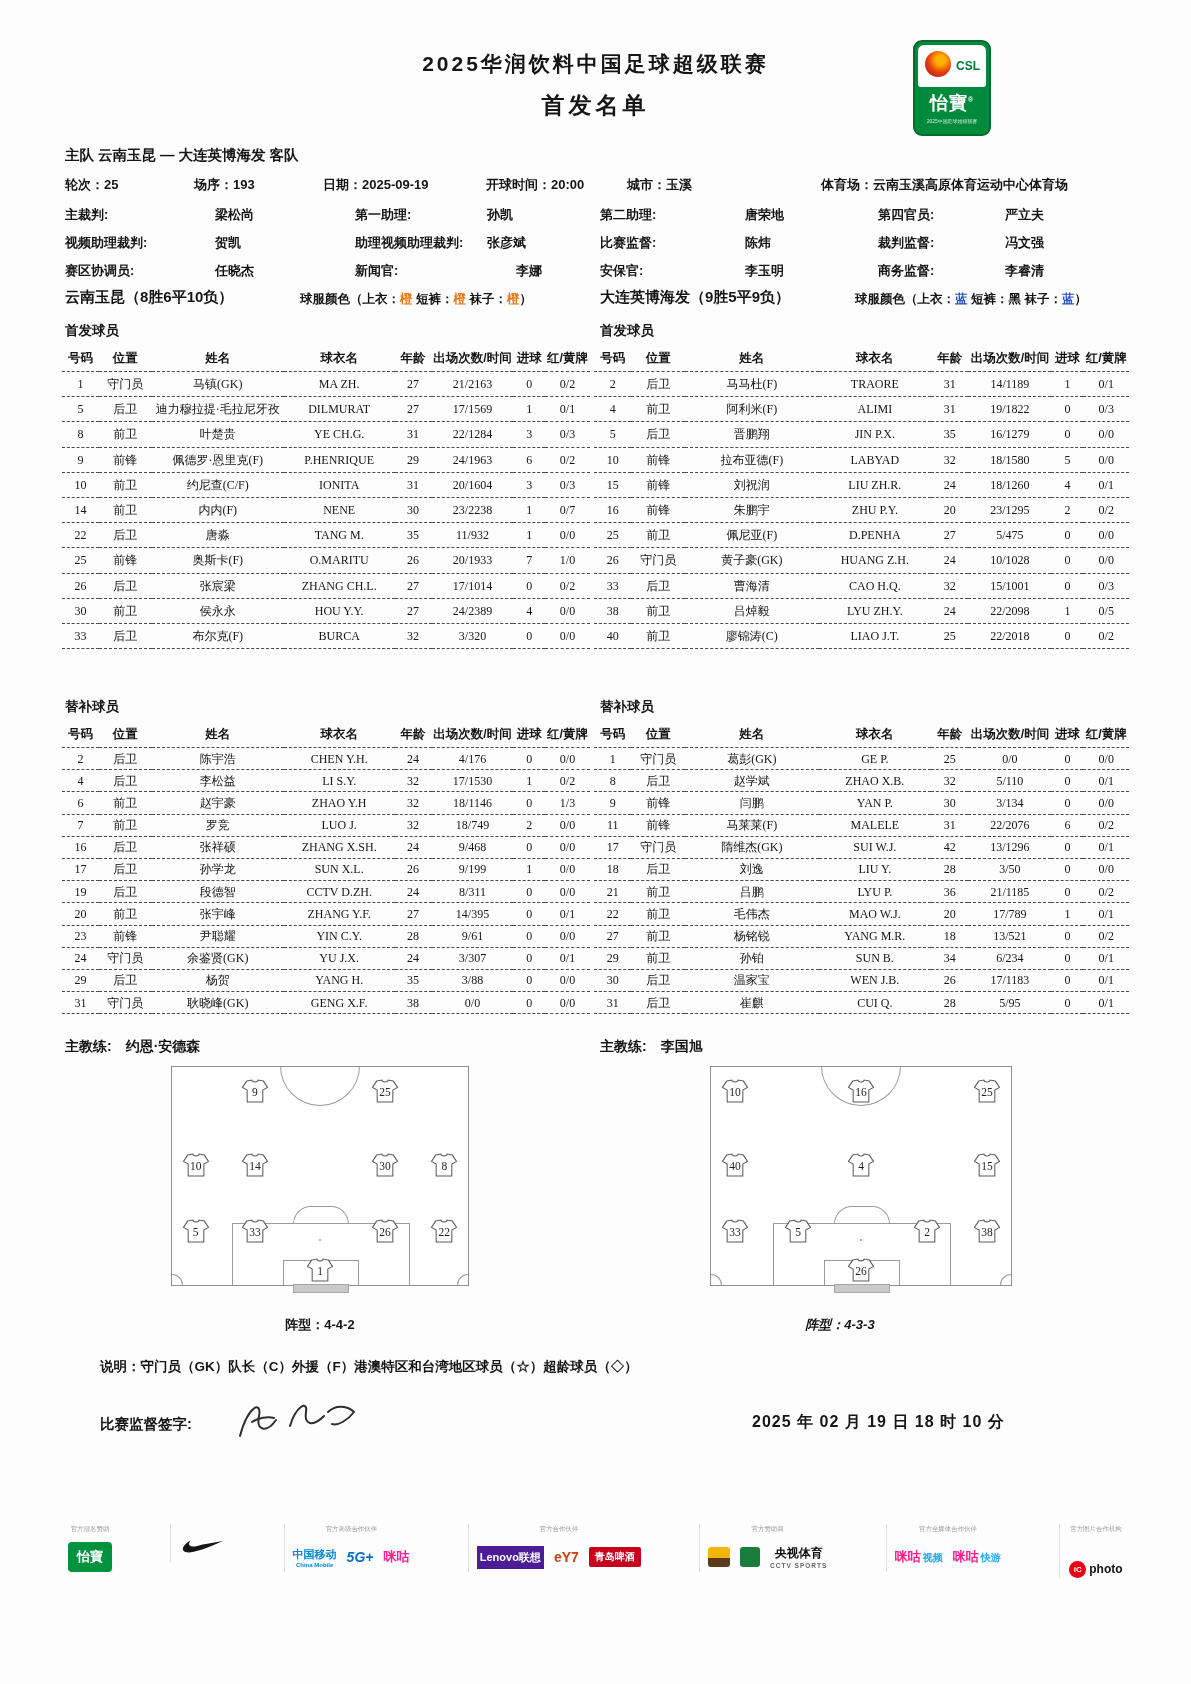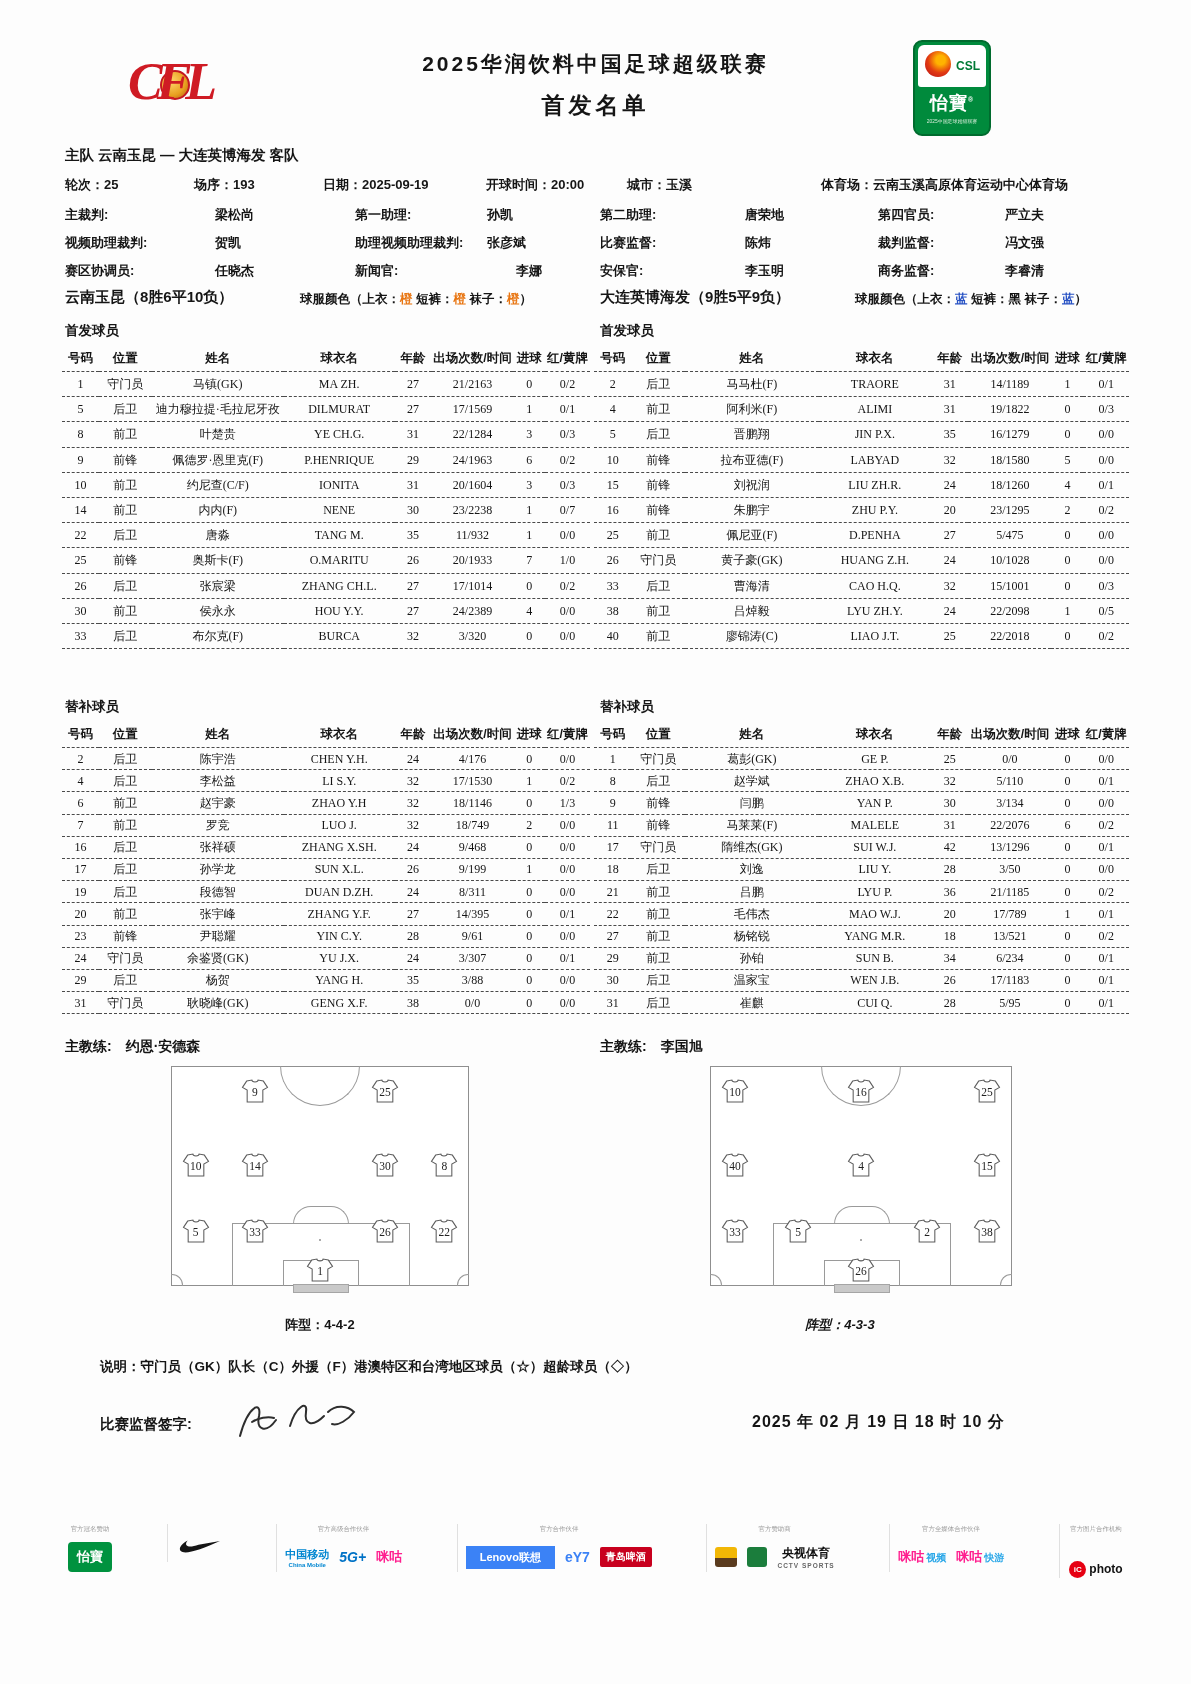--- a/index.html
+++ b/index.html
@@ -89,41 +89,37 @@
   .sp-tier{font-size:7px;color:#9c9c9c;margin-bottom:8px;white-space:nowrap;transform:scale(.92);}
   .sp-row{display:flex;align-items:center;justify-content:center;gap:10px;min-height:30px;}
   .logo{display:inline-block;white-space:nowrap;}
   .lg-yibao{background:#00923f;color:#fff;font-weight:bold;border-radius:4px;padding:6px 9px;font-size:13px;}
   .lg-nike svg{width:46px;height:17px;display:block;}
   .lg-cmcc{color:#0086d1;font-weight:bold;font-size:11px;text-align:center;}
   .lg-cmcc i{display:block;font-style:normal;font-size:6px;}
   .lg-fiveg{color:#0072c6;font-weight:bold;font-style:italic;font-size:14px;}
   .lg-migu{color:#ff1f8f;font-weight:bold;font-size:13px;}
   .lg-migu i{font-style:normal;color:#2aa7e8;font-size:10px;margin-left:2px;}
-  .lg-lenovo{background:#3b82f6;color:#fff;font-weight:bold;font-size:11px;padding:4px 14px;}
-  .lg-grey{color:#3b82f6;font-weight:bold;font-size:14px;}
+  .lg-lenovo{background:#4c1d95;color:#fff;font-weight:bold;font-size:11px;padding:4px 3px;}
+  .lg-grey{color:#c2410c;font-weight:bold;font-size:14px;}
   .lg-tsingtao{background:#c8001e;color:#fff;font-weight:bold;font-size:10px;padding:3px 6px;border-radius:2px;}
   .lg-mark1{width:22px;height:20px;background:linear-gradient(#f2b705 55%,#5a3b1e 45%);border-radius:3px;}
   .lg-mark2{width:20px;height:20px;background:#1b7d3c;border-radius:3px;}
   .lg-cctv{color:#111;font-weight:bold;font-size:12px;text-align:center;}
   .lg-cctv i{display:block;font-style:normal;font-size:6.5px;color:#666;letter-spacing:1px;}
   .lg-icphoto{font-weight:bold;color:#111;font-size:12px;margin-top:19px;}
   .lg-icphoto::before{content:"iC";display:inline-block;background:#e60012;color:#fff;border-radius:50%;
                       width:17px;height:17px;line-height:17px;text-align:center;font-size:8px;margin-right:3px;
                       vertical-align:middle;}
 </style>
 </head>
 <body>
 
 <div class="page">
 
-  <div class="cfl-logo">
-    <span class="cfl-ball"></span>
-    <span class="cfl-text">CFL</span>
-  </div>
 
   <div class="title">2025华润饮料中国足球超级联赛</div>
   <div class="subtitle">首发名单</div>
 
   <div class="badge">
     <div class="badge-top">
       <span class="swirl"></span>
       <span class="badge-csl">CSL</span>
     </div>
     <div class="badge-brand"><span>怡寶</span><sup>®</sup></div>
@@ -507,21 +503,21 @@
             <td>SUN X.L.</td>
             <td>26</td>
             <td>9/199</td>
             <td>1</td>
             <td>0/0</td>
           </tr>
           <tr>
             <td>19</td>
             <td>后卫</td>
             <td>段德智</td>
-            <td>DUAN D.ZH.</td>
+            <td>CCTV D.ZH.</td>
             <td>24</td>
             <td>8/311</td>
             <td>0</td>
             <td>0/0</td>
           </tr>
           <tr>
             <td>20</td>
             <td>前卫</td>
             <td>张宇峰</td>
             <td>ZHANG Y.F.</td>

